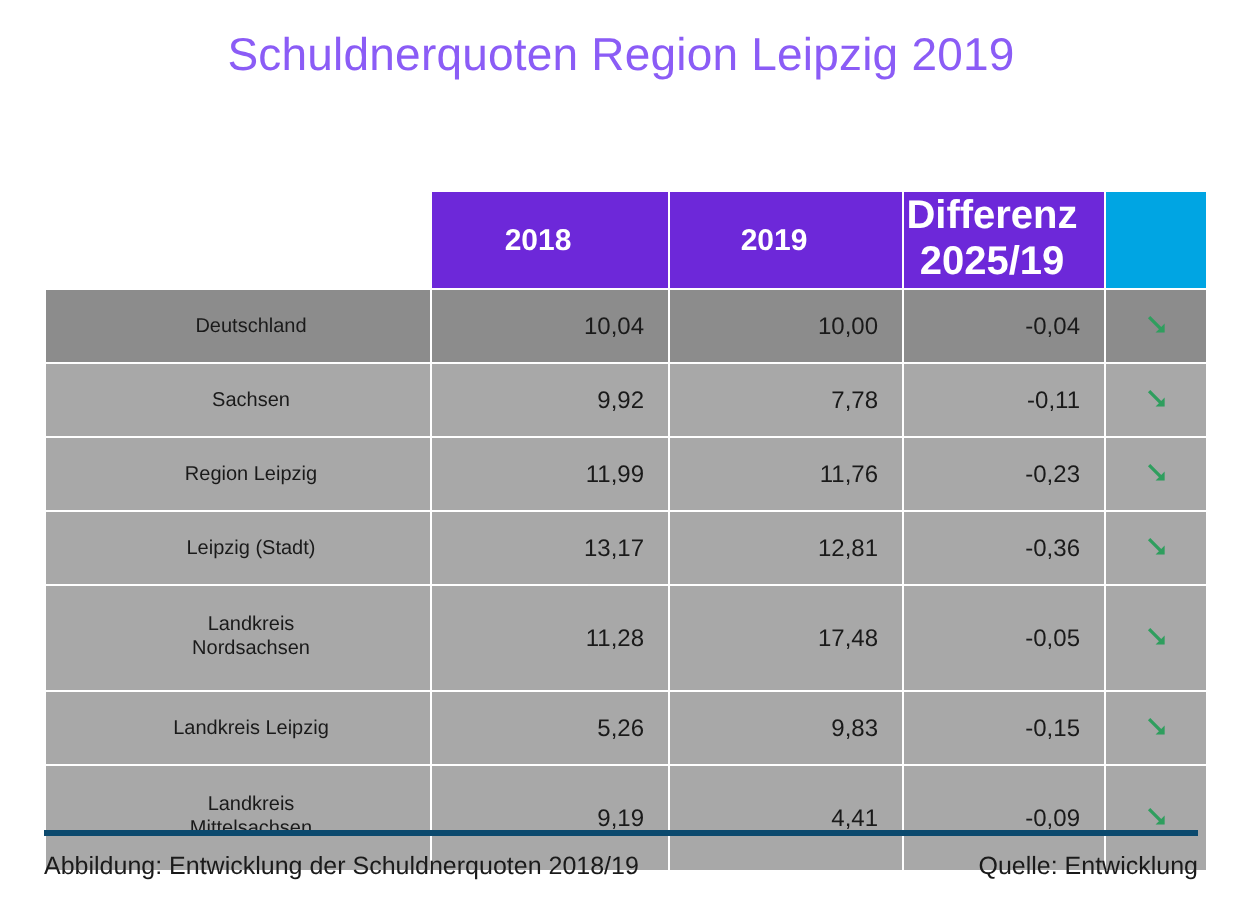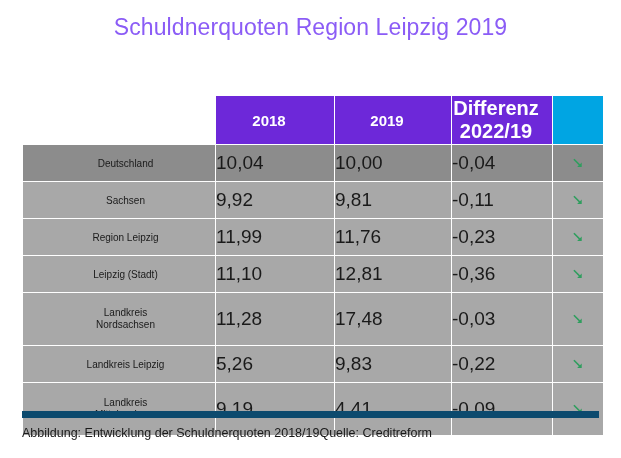--- a/index.html
+++ b/index.html
@@ -76,22 +76,22 @@
     background: #a8a8a8;
     color: #1a1a1a;
     font-size: 10px;
     padding-left: 13px !important;
     text-align: center;
     height: 36px;
   }
   .num {
     background: #a8a8a8;
     color: #1a1a1a;
-    font-size: 19px;
-    text-align: left;
+    font-size: 12px;
+    text-align: right;
     padding-right: 12px !important;
   }
   .num.bold { font-weight: normal; }
   .arrow {
     background: #a8a8a8;
     text-align: center;
   }
   tr.dark .rowlabel,
   tr.dark .num,
   tr.dark .arrow {
@@ -109,26 +109,26 @@
   }
   .tall {
     height: 52px;
   }
 
   .footer {
     position: absolute;
     left: 22px;
     right: 22px;
     bottom: 18px;
-    border-top: 7px solid #0c4a6e;
+    border-top: 3px solid #0c4a6e;
     padding-top: 8px;
     font-size: 12.5px;
     color: #1a1a1a;
     display: flex;
-    justify-content: flex-start;
+    justify-content: space-between;
     align-items: baseline;
   }
 </style>
 </head>
 <body>
 
 <div class="page">
 
   <div class="title">Schuldnerquoten Region Leipzig 2019</div>
 
@@ -141,91 +141,91 @@
         <col class="c-diff">
         <col class="c-arrow">
       </colgroup>
       <thead>
         <tr>
           <th class="hdr-blank-left"></th>
           <th class="hdr">2018</th>
           <th class="hdr bold">2019</th>
           <th class="hdr hdr-two-line">
             <div>Differenz</div>
-            <div>2022/19</div>
+            <div>2025/19</div>
           </th>
           <th class="hdr-empty"></th>
         </tr>
       </thead>
       <tbody>
 
         <tr class="dark">
           <td class="rowlabel">Deutschland</td>
           <td class="num">10,04</td>
           <td class="num bold">10,00</td>
           <td class="num">-0,04</td>
           <td class="arrow"><span class="arrow-glyph" style="transform: rotate(45deg); color: rgb(47, 158, 94);">➞</span></td>
         </tr>
 
         <tr>
           <td class="rowlabel">Sachsen</td>
           <td class="num">9,92</td>
-          <td class="num bold">9,81</td>
+          <td class="num bold">7,78</td>
           <td class="num">-0,11</td>
           <td class="arrow"><span class="arrow-glyph" style="transform: rotate(45deg); color: rgb(47, 158, 94);">➞</span></td>
         </tr>
 
         <tr>
           <td class="rowlabel">Region Leipzig</td>
           <td class="num">11,99</td>
           <td class="num bold">11,76</td>
           <td class="num">-0,23</td>
           <td class="arrow"><span class="arrow-glyph" style="transform: rotate(45deg); color: rgb(47, 158, 94);">➞</span></td>
         </tr>
 
         <tr>
           <td class="rowlabel">Leipzig (Stadt)</td>
-          <td class="num">11,10</td>
+          <td class="num">13,17</td>
           <td class="num bold">12,81</td>
           <td class="num">-0,36</td>
           <td class="arrow"><span class="arrow-glyph" style="transform: rotate(45deg); color: rgb(47, 158, 94);">➞</span></td>
         </tr>
 
         <tr class="tall">
           <td class="rowlabel two-line">
             <div>Landkreis</div>
             <div>Nordsachsen</div>
           </td>
           <td class="num">11,28</td>
           <td class="num bold">17,48</td>
-          <td class="num">-0,03</td>
+          <td class="num">-0,05</td>
           <td class="arrow"><span class="arrow-glyph" style="transform: rotate(45deg); color: rgb(47, 158, 94);">➞</span></td>
         </tr>
 
         <tr>
           <td class="rowlabel">Landkreis Leipzig</td>
           <td class="num">5,26</td>
           <td class="num bold">9,83</td>
-          <td class="num">-0,22</td>
+          <td class="num">-0,15</td>
           <td class="arrow"><span class="arrow-glyph" style="transform: rotate(45deg); color: rgb(47, 158, 94);">➞</span></td>
         </tr>
 
         <tr class="tall">
           <td class="rowlabel two-line">
             <div>Landkreis</div>
             <div>Mittelsachsen</div>
           </td>
           <td class="num">9,19</td>
           <td class="num bold">4,41</td>
           <td class="num">-0,09</td>
           <td class="arrow"><span class="arrow-glyph" style="transform: rotate(45deg); color: rgb(47, 158, 94);">➞</span></td>
         </tr>
 
       </tbody>
     </table>
   </div>
 
   <div class="footer">
     <span>Abbildung: Entwicklung der Schuldnerquoten 2018/19</span>
-    <span>Quelle: Creditreform</span>
+    <span>Quelle: Entwicklung</span>
   </div>
 
 </div>
 
 </body></html>

